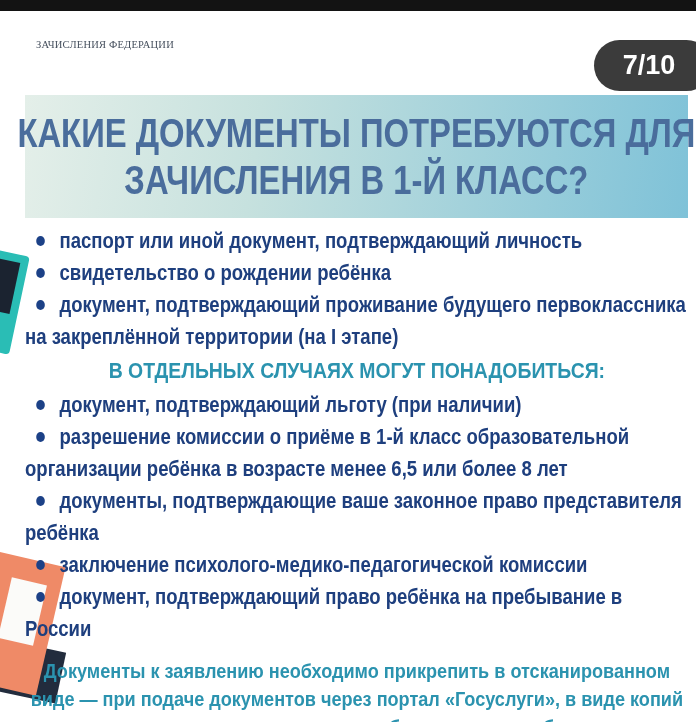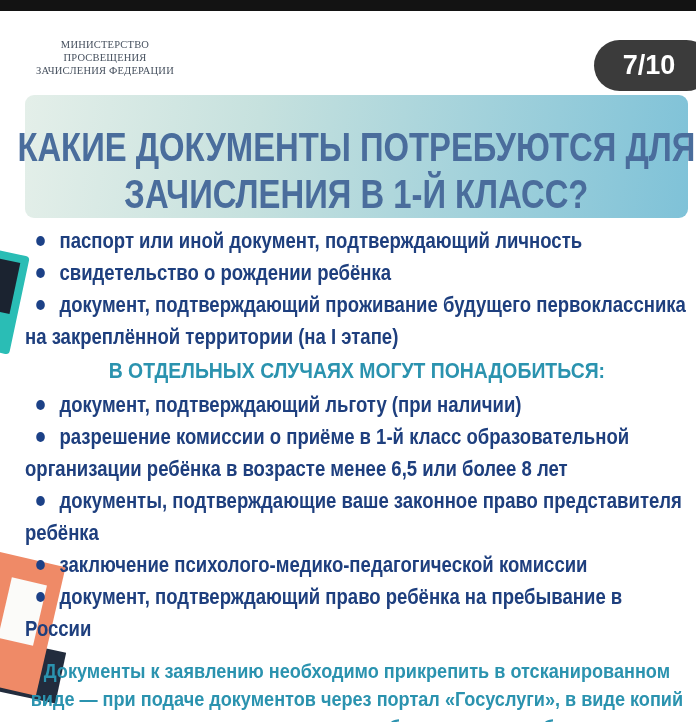--- a/index.html
+++ b/index.html
@@ -34,21 +34,21 @@
     display: flex; align-items: center; justify-content: center;
     padding: 0 30px 0 22px;
   }
   .banner {
     position: absolute; top: 95px; left: 25px;
     width: 663px; height: 123px;
     background: linear-gradient(98deg,
       var(--banner-start, #e4efe9) 0%,
       #c6e1de 35%,
       var(--banner-end, #7fc2d8) 100%);
-    display: flex; align-items: flex-end; justify-content: center; border-radius: 9px;
+    display: flex; align-items: center; justify-content: center;
   }
   .banner-inner {
     transform: scaleX(0.82);
     text-align: center;
     color: var(--title-blue, #4a6d9c);
     font-weight: bold;
     font-size: 40px; line-height: 47px;
     white-space: nowrap;
   }
   .content {
@@ -115,21 +115,20 @@
     width: 36px; height: 62px;
     background: #fbfbf9;
   }
 </style>
 </head>
 <body>
 
 <div class="top-bar"></div>
 
 <div class="ministry">
-  <div>МИНИСТЕРСТВО ПРОСВЕЩЕНИЯ</div>
   <div>ЗАЧИСЛЕНИЯ ФЕДЕРАЦИИ</div>
 </div>
 
 <div class="badge">7/10</div>
 
 <div class="banner">
   <div class="banner-inner">
     <div>КАКИЕ ДОКУМЕНТЫ ПОТРЕБУЮТСЯ ДЛЯ</div>
     <div>ЗАЧИСЛЕНИЯ В 1-Й КЛАСС?</div>
   </div>

